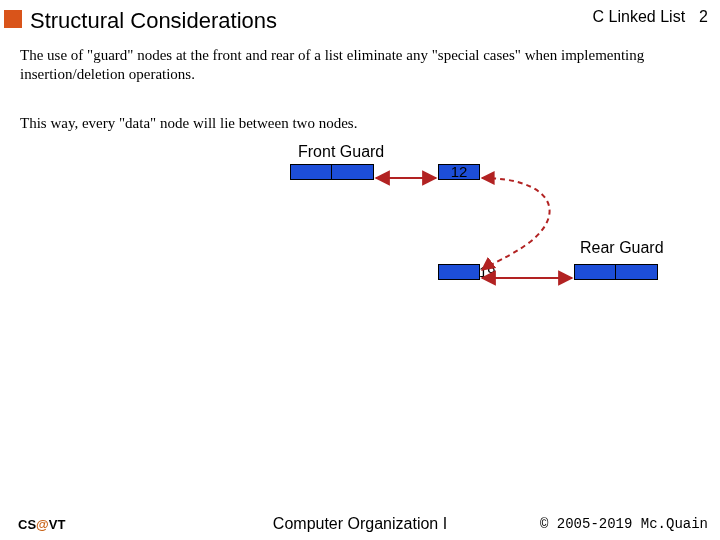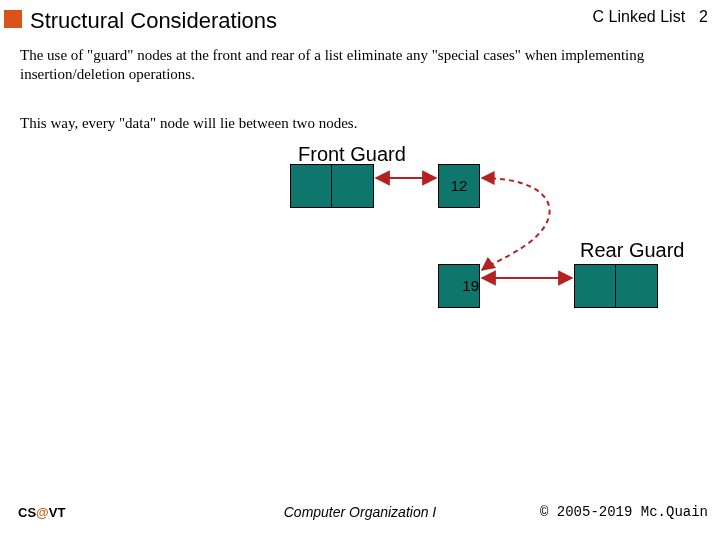--- a/index.html
+++ b/index.html
@@ -49,29 +49,28 @@
   .para2 { margin-bottom: 10px; }
   .diagram {
     position: relative;
     width: 680px;
     height: 180px;
     margin: 0 auto 12px auto;
   }
   .label {
     position: absolute;
     font-family: Arial, Helvetica, sans-serif;
-    font-size: 20px;
+    font-size: 16px;
   }
   .nodebox {
     position: absolute;
     border: 1.5px solid #000;
-    background: #0f766e;
-    height: 44px;
+    background: #1d4ed8;
+    height: 16px;
     display: flex;
-    justify-content: flex-end;
   }
   .cell {
     border-right: 1.5px solid #000;
     height: 100%;
     display: flex;
     align-items: center;
     justify-content: center;
     font-family: Arial, Helvetica, sans-serif;
     font-size: 15px;
   }
@@ -79,41 +78,40 @@
   .arrow-svg {
     position: absolute;
     top: 0; left: 0;
     width: 680px;
     height: 180px;
     pointer-events: none;
   }
   .para3 { margin-top: 8px; }
   .footer {
     position: absolute;
-    bottom: 20px;
+    bottom: 8px;
     left: 0;
     width: 720px;
     display: flex;
     align-items: center;
     justify-content: space-between;
     padding: 0 12px 0 18px;
     font-family: Arial, Helvetica, sans-serif;
   }
   .footer-left {
     font-size: 13px;
     font-weight: bold;
   }
   .footer-left .at { color: #c9651a; }
   .footer-center {
-    font-size: 14px;
+    font-size: 16px;
     font-weight: 400;
     position: absolute;
     left: 50%;
     transform: translateX(-50%);
-    font-style: italic;
   }
   .footer-right {
     font-size: 14px;
     font-family: Liberation Mono, monospace;
   }
 </style>
 </head>
 <body>
 
 <div class="header">

